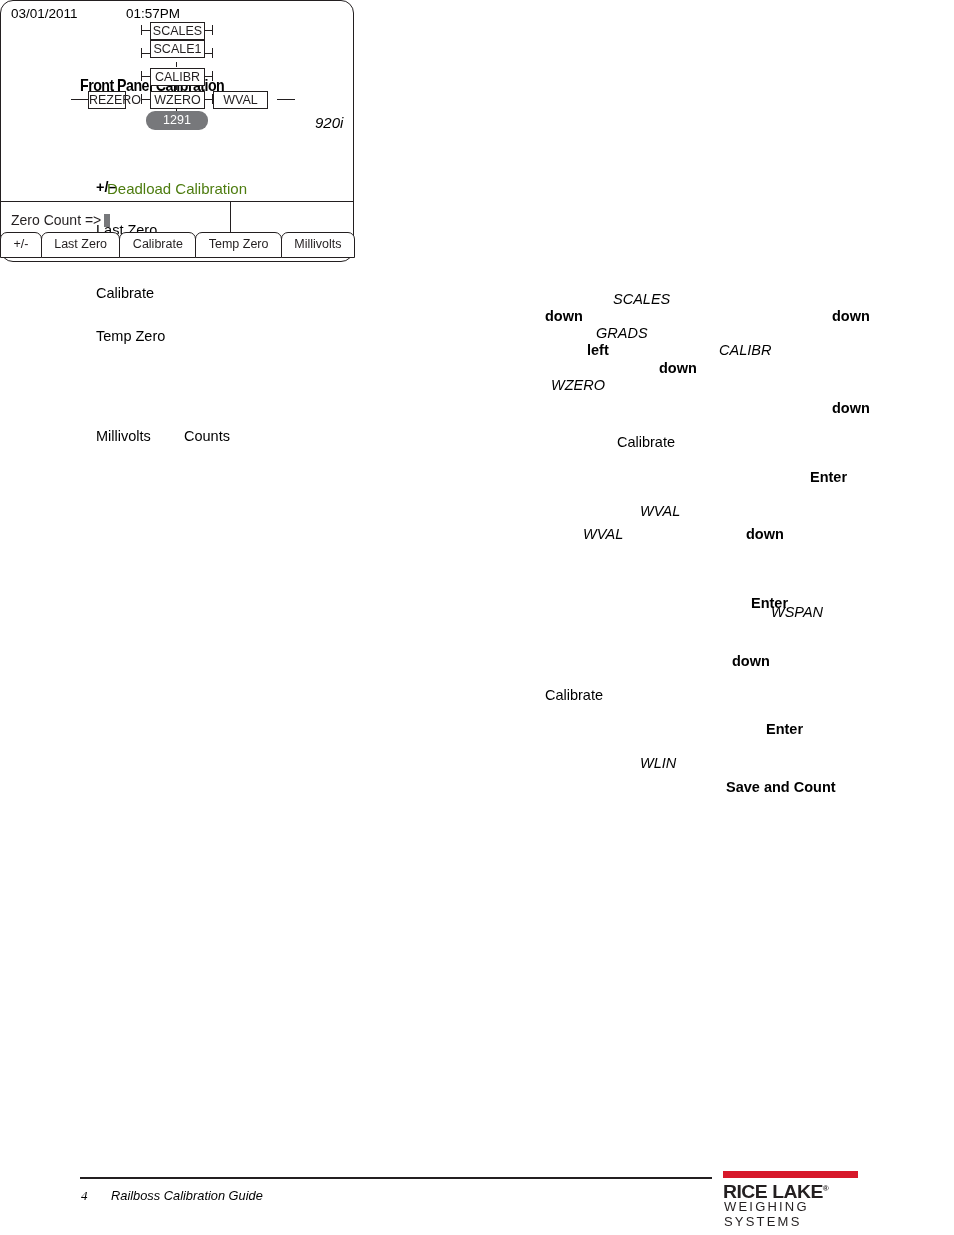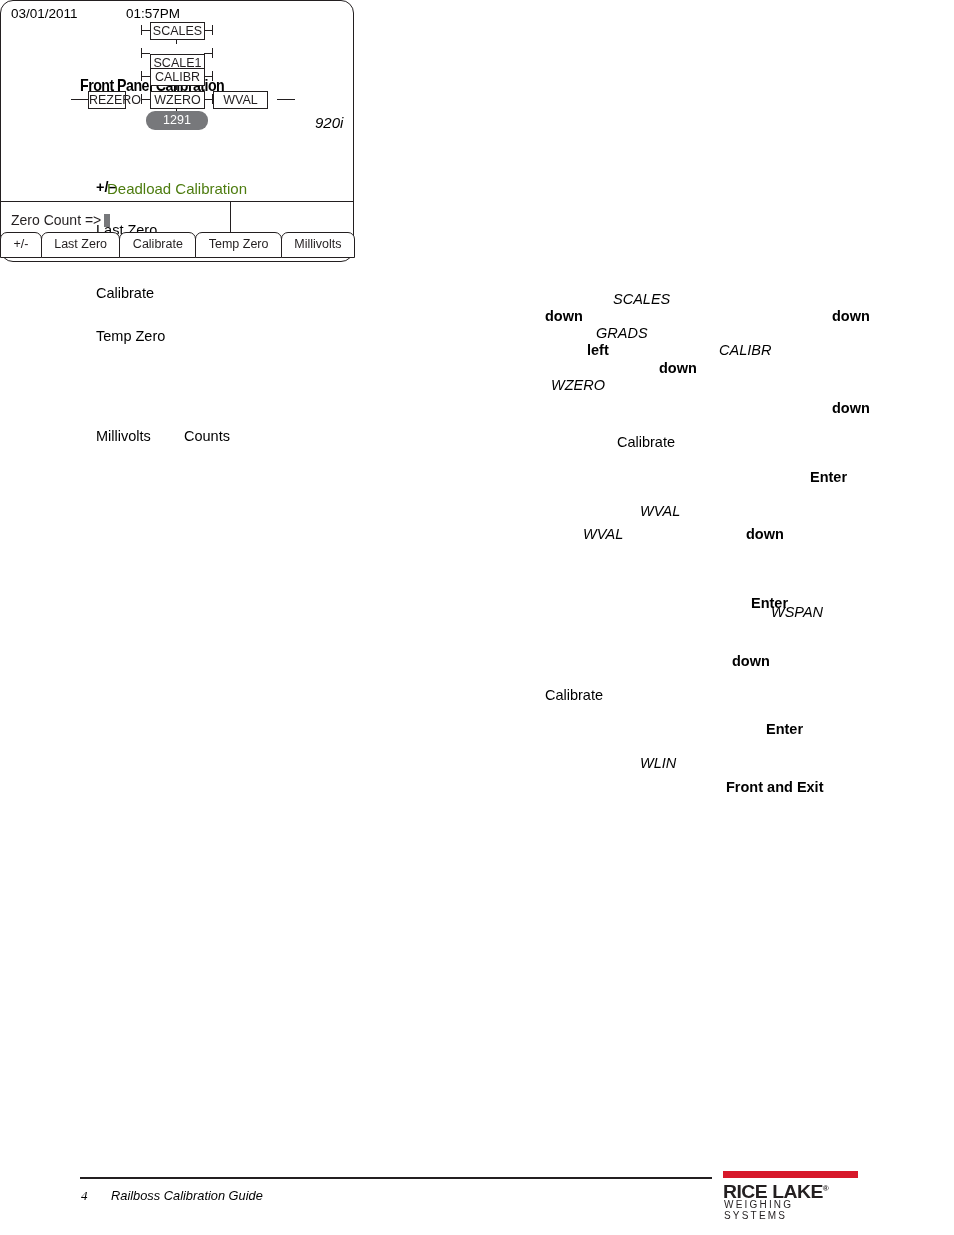--- a/index.html
+++ b/index.html
@@ -199,21 +199,21 @@
   #logo-registered {
     font-size: 8px;
     vertical-align: super;
     font-weight: bold;
   }
   #logo-tagline {
     position: absolute;
     left: 1px; top: 28px;
     width: 134px;
     font-family: "Liberation Sans", sans-serif;
-    font-size: 10px;
+    font-size: 13px;
     letter-spacing: 2.2px;
     color: #231f20;
   }
 </style>
 </head>
 <body>
 
 <div class="abs" id="section-heading">Front Panel Calibration</div>
 
 <div class="abs kw-italic-serif" style="left:315px; top:114px;">920i</div>
@@ -263,21 +263,21 @@
 <div class="abs kw-italic" style="left:771px; top:584px;margin-top:20px;">WSPAN</div>
 
 <div class="abs kw-bold" style="left:732px; top:653px;">down</div>
 
 <div class="abs kw-plain" style="left:545px; top:687px;">Calibrate</div>
 
 <div class="abs kw-bold" style="left:766px; top:721px;">Enter</div>
 
 <div class="abs kw-italic" style="left:640px; top:755px;">WLIN</div>
 
-<div class="abs kw-bold" style="left:726px; top:779px;">Front and Exit</div>
+<div class="abs kw-bold" style="left:726px; top:779px;">Save and Count</div>
 
 <div id="display-panel">
 
   <div class="panel-outline"></div>
 
   <div class="abs" id="display-date">03/01/2011</div>
 
   <div class="abs" id="display-time">01:57PM</div>
 
   <div class="conn" style="left:141px; top:30px; width:9px; height:1.4px;"></div>
@@ -302,21 +302,21 @@
 
   <div class="conn" style="left:71px; top:99px; width:18px; height:1.4px;"></div>
   <div class="conn" style="left:141px; top:99px; width:9px; height:1.4px;"></div>
   <div class="conn" style="left:141px; top:94px; width:1.4px; height:10px;"></div>
   <div class="conn" style="left:204px; top:99px; width:9px; height:1.4px;"></div>
   <div class="conn" style="left:212px; top:94px; width:1.4px; height:10px;"></div>
   <div class="conn" style="left:277px; top:99px; width:18px; height:1.4px;"></div>
 
   <div class="menu-box" style="left:150px; top:22px; width:55px;">SCALES</div>
 
-  <div class="menu-box" style="left:150px; top:54px; width:55px;">SCALE1</div>
+  <div class="menu-box" style="left:150px; top:40px; width:55px;">SCALE1</div>
 
   <div class="menu-box" style="left:150px; top:68px; width:55px;">CALIBR</div>
 
   <div class="menu-box" style="left:88px; top:91px; width:38px;">REZERO</div>
 
   <div class="menu-box" style="left:150px; top:91px; width:55px;">WZERO</div>
 
   <div class="menu-box" style="left:213px; top:91px; width:55px;">WVAL</div>
 
   <div id="value-bubble">1291</div>

